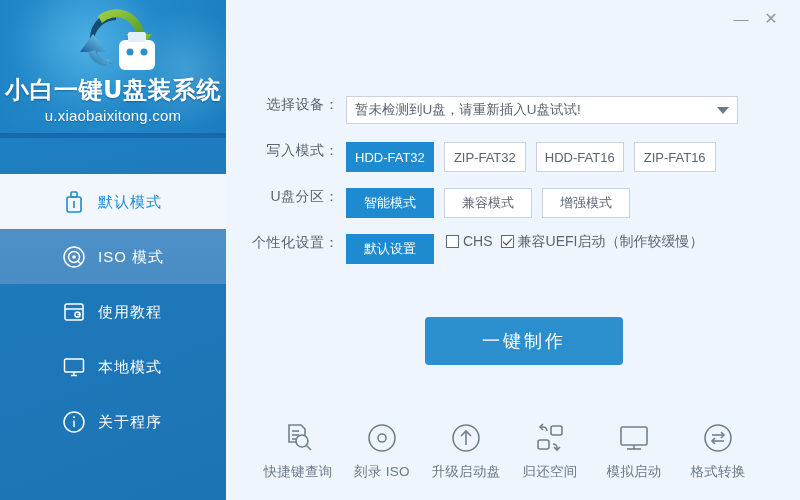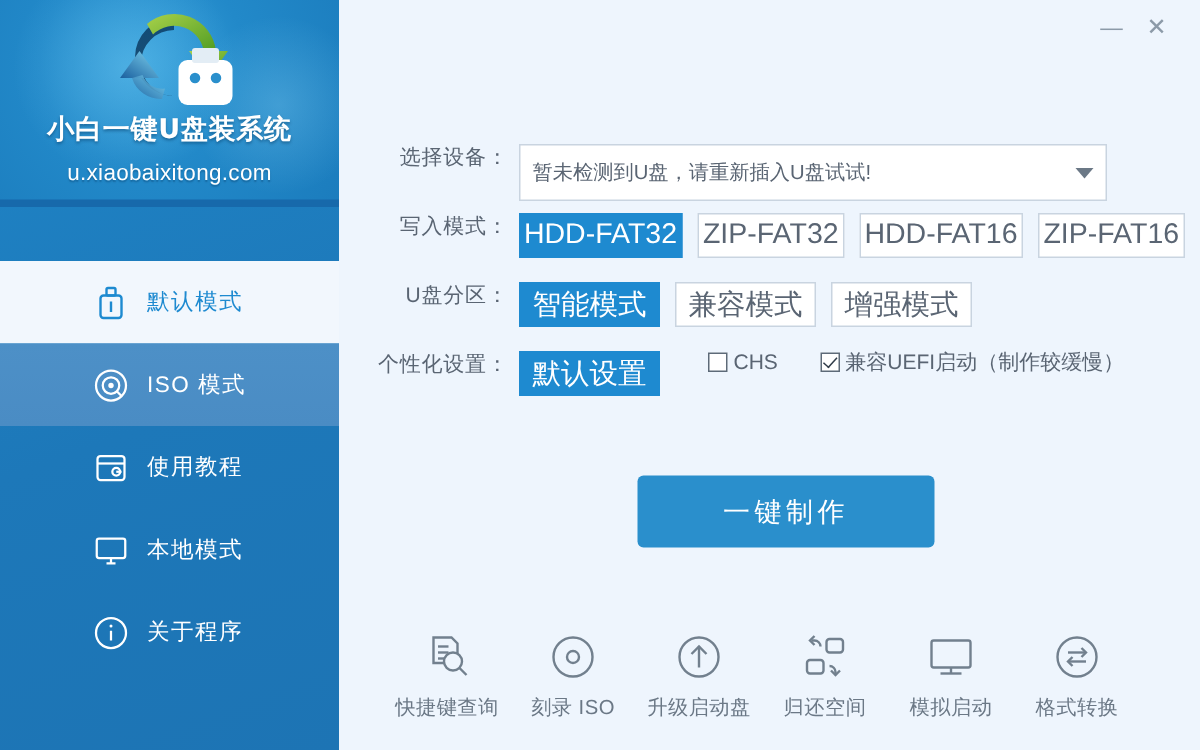--- a/index.html
+++ b/index.html
@@ -57,21 +57,21 @@
     top: 4px;
     width: 116px;
     height: 74px;
   }
   .brand-title {
     position: absolute;
     top: 78px;
     left: 0; right: 0;
     text-align: center;
     color: #ffffff;
-    font-size: 18px;
+    font-size: 24px;
     font-weight: bold;
     letter-spacing: 0.5px;
     text-shadow: 0 1px 2px rgba(0,50,90,0.45);
     line-height: 1;
     font-family: "DejaVu Sans", "Liberation Sans", sans-serif;
   }
   .brand-url {
     position: absolute;
     top: 108px;
     left: 0; right: 0;
@@ -166,21 +166,21 @@
     flex: 0 0 120px;
     text-align: right;
     padding-right: 7px;
     box-sizing: border-box;
     color: #5a6573;
     font-size: 14px;
     letter-spacing: 0.5px;
   }
   .select-box {
     width: 392px;
-    height: 38px;
+    height: 28px;
     border: 1px solid #c9d4e0;
     background: #ffffff;
     display: flex;
     align-items: center;
     box-sizing: border-box;
     padding: 0 8px;
     cursor: pointer;
     position: relative;
   }
   .select-value {
@@ -197,21 +197,21 @@
     border-top: 7px solid #6b7886;
     margin-left: 6px;
     flex: 0 0 auto;
   }
   .opt-btn {
     height: 30px;
     min-width: 82px;
     border: 1px solid #c9d4e0;
     background: #ffffff;
     color: #5a6573;
-    font-size: 19px;
+    font-size: 13px;
     display: flex;
     align-items: center;
     justify-content: center;
     box-sizing: border-box;
     margin-right: 10px;
     cursor: pointer;
     padding: 0 8px;
     white-space: nowrap;
     font-family: "Liberation Sans", "DejaVu Sans", sans-serif;
   }
@@ -226,21 +226,20 @@
     align-items: center;
     font-size: 14px;
     color: #5a6573;
     margin-left: 2px;
   }
   .chk {
     display: flex;
     align-items: center;
     margin-right: 8px;
     cursor: pointer;
-    margin-left: 20px;
   }
   .chk .box {
     width: 13px; height: 13px;
     border: 1px solid #5d6a78;
     background: #ffffff;
     display: inline-block;
     margin-right: 4px;
     position: relative;
     box-sizing: border-box;
     flex: 0 0 13px;

